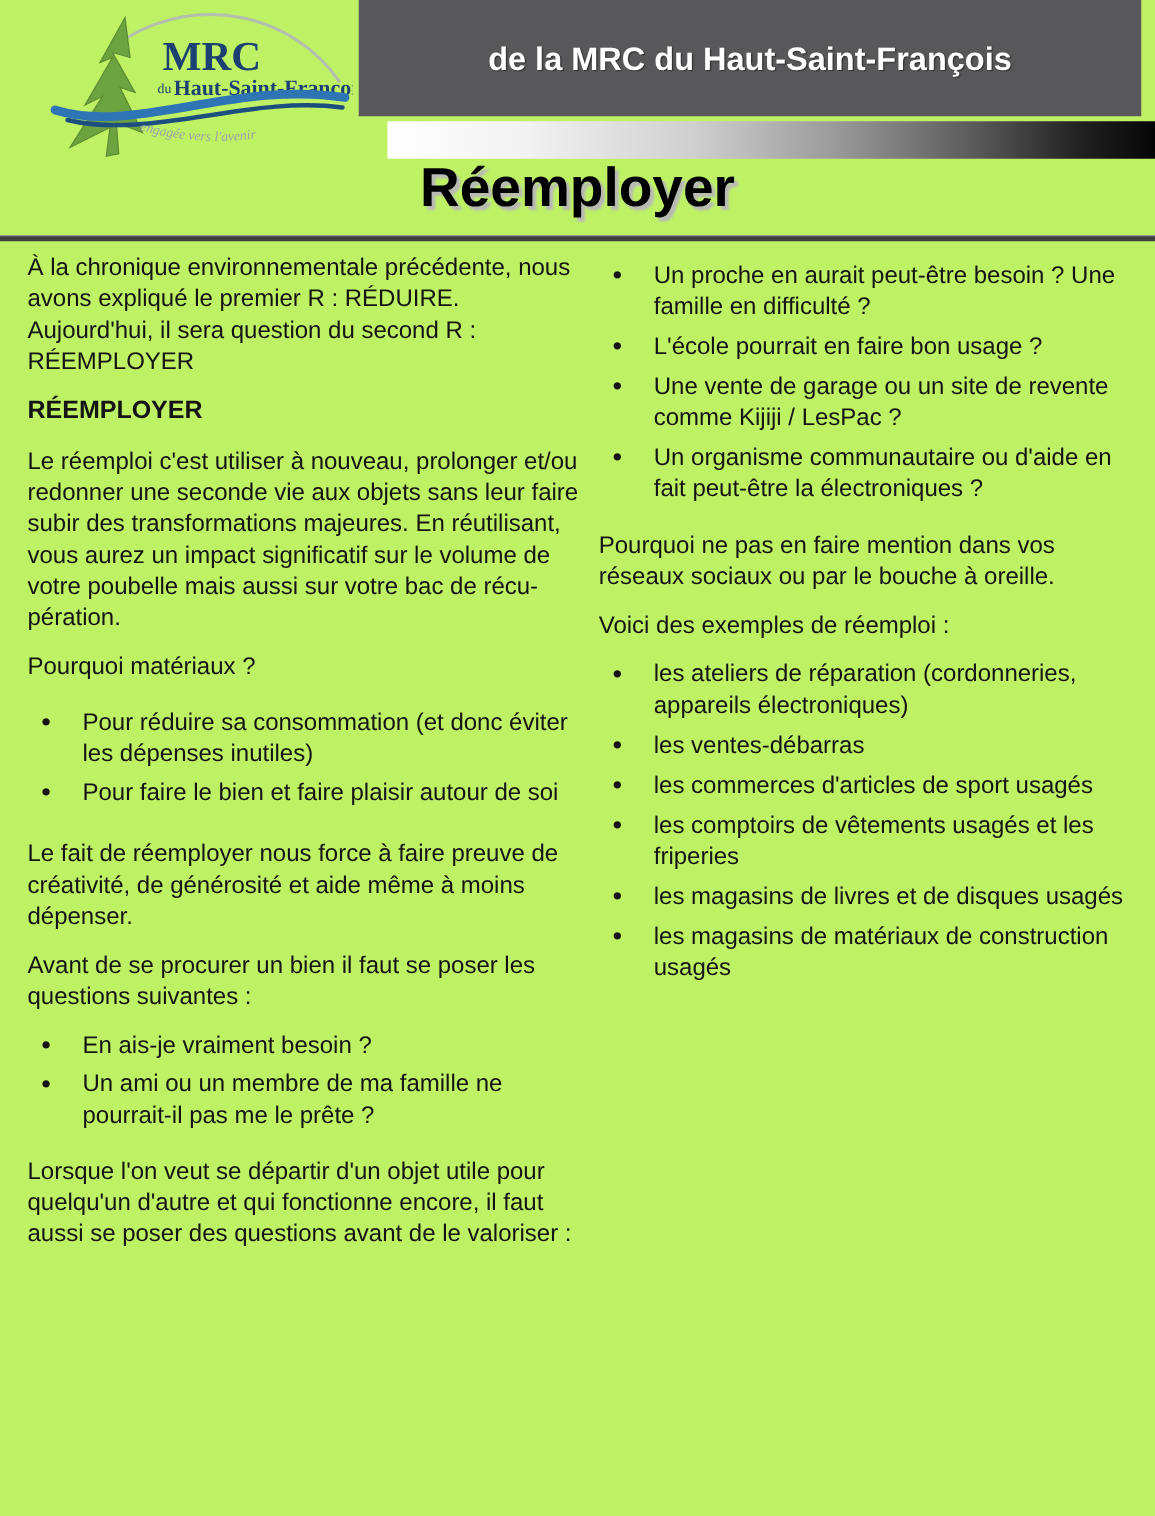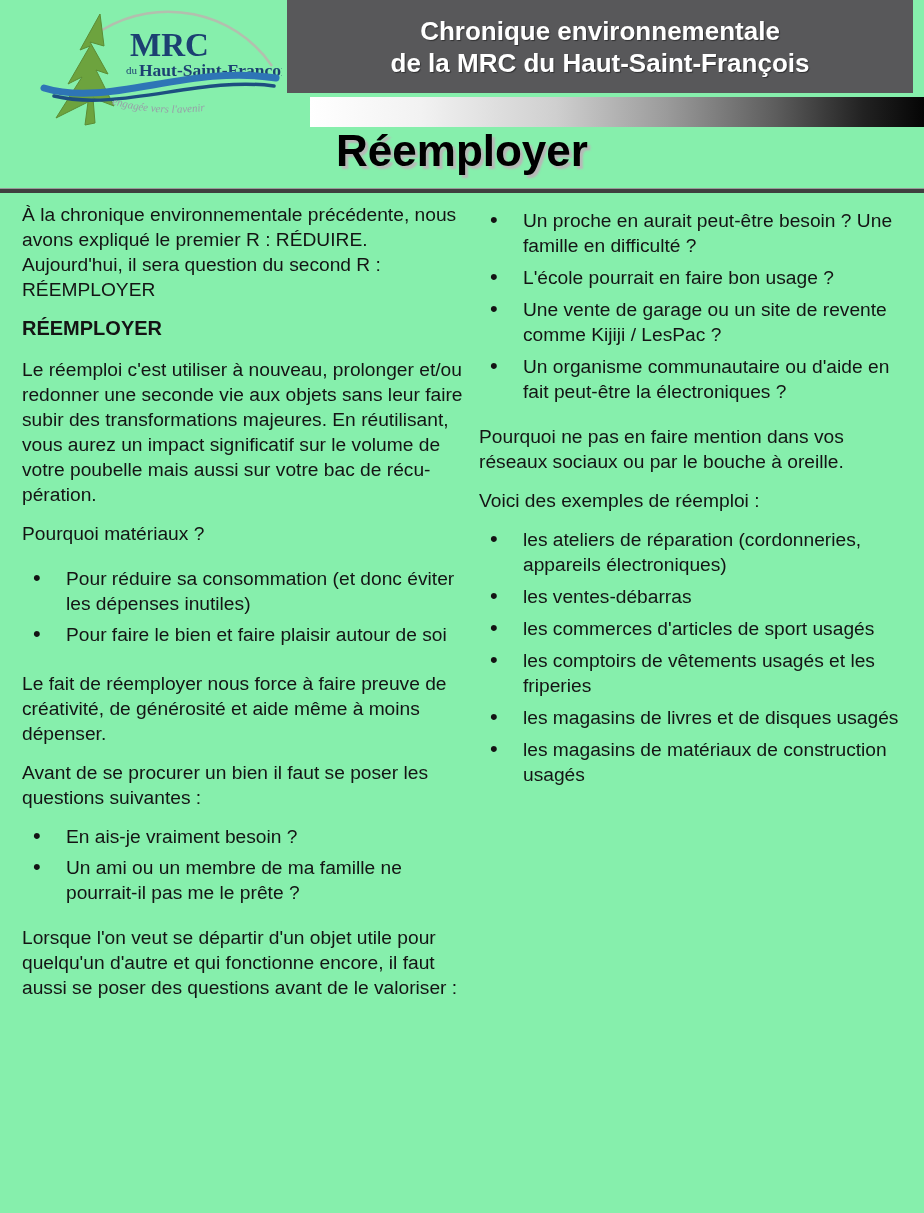--- a/index.html
+++ b/index.html
@@ -4,21 +4,21 @@
 <style>
   * { box-sizing: border-box; margin: 0; padding: 0; }
   html, body { background: #ffffff; }
   body { font-family: "Liberation Sans", sans-serif; color: #111; }
 
   .page {
     position: relative;
     width: 924px;
     height: 1213px;
     margin: 0 auto;
-    background: #86efac;
+    background: #bef264;
     overflow: hidden;
   }
 
   
   .logo-wrap {
     position: absolute;
     left: 38px; top: 4px;
     width: 244px; height: 124px;
   }
   .banner {
@@ -138,21 +138,20 @@
       <path d="M 6,84 C 70,104 150,60 238,74" fill="none" stroke="#2e75b6" stroke-width="7" stroke-linecap="round"></path>
       <path d="M 16,92 C 82,108 162,72 236,82" fill="none" stroke="#1d4e80" stroke-width="3.5" stroke-linecap="round"></path>
 
       <text font-family="Liberation Serif, serif" font-size="11" font-style="italic" fill="#98a0a8">
         <textPath href="#tagArc" startOffset="8">engagée vers l'avenir</textPath>
       </text>
     </svg>
   </div>
 
   <div class="banner">
-    <div class="bline">Chronique environnementale</div>
     <div class="bline">de la MRC du Haut-Saint-François</div>
   </div>
   <div class="grad-strip"></div>
 
   <div class="doc-title">Réemployer</div>
   <div class="title-rule"></div>
 
   <div class="col col-left">
     <p>À la chronique environnementale précé­dente, nous avons expliqué le premier R : RÉDUIRE. Aujourd'hui, il sera question du second R : RÉEMPLOYER</p>
 

